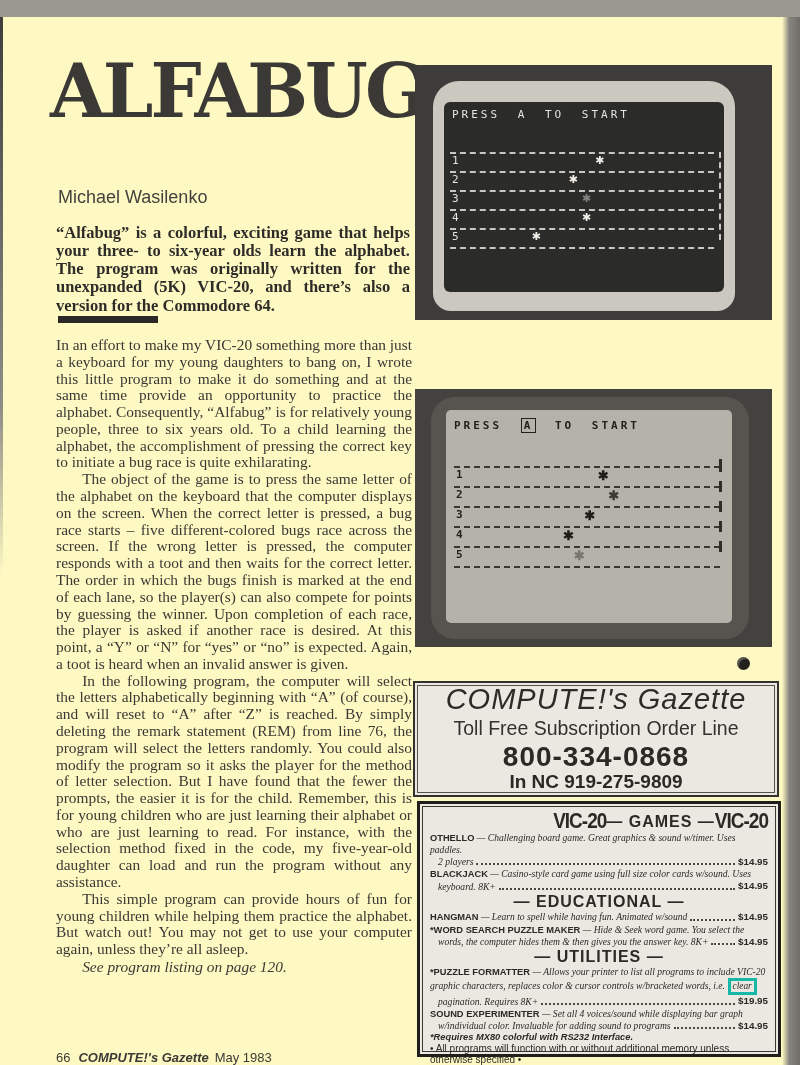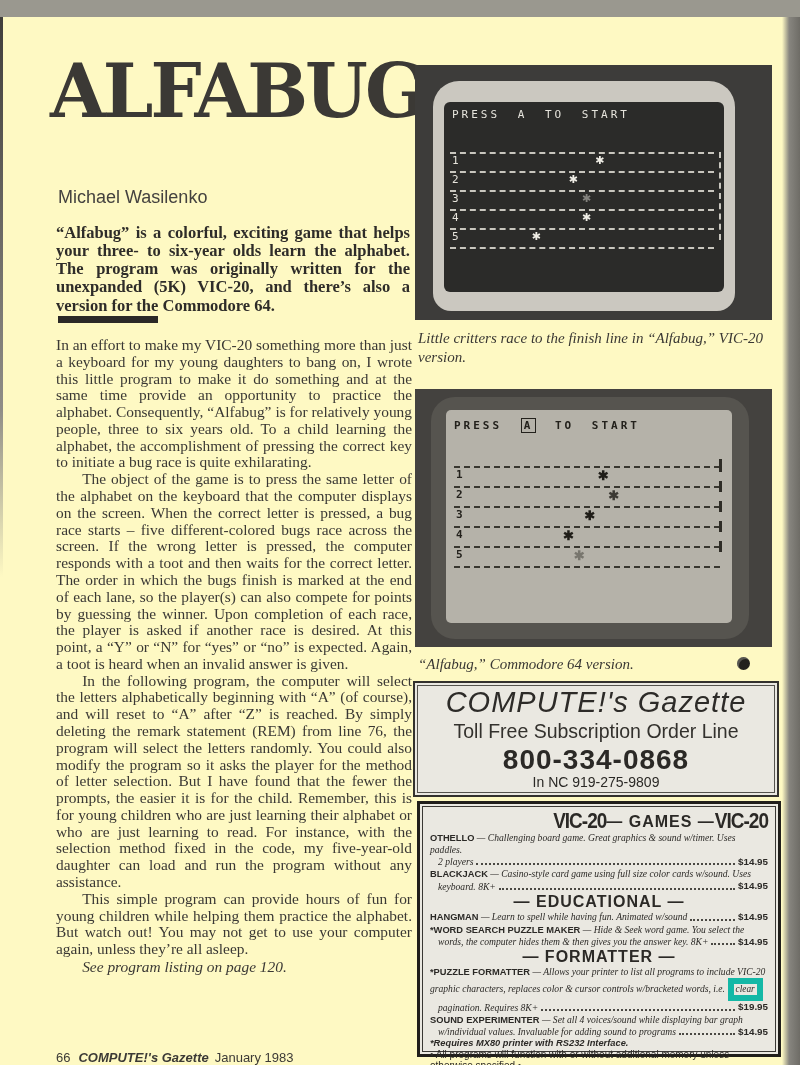--- a/index.html
+++ b/index.html
@@ -76,41 +76,41 @@
   
   .sub-box{position:absolute;left:413px;top:664px;width:362px;height:112px;border:2px solid #33312d;
            background:#eae8e1;}
   .sub-inner{position:absolute;inset:2px;border:1px solid #55534d;
              display:flex;flex-direction:column;align-items:center;justify-content:center;}
   .sub-mag{font-family:"Liberation Sans", sans-serif;font-style:italic;font-size:29px;letter-spacing:1px;
            color:#2d2b28;line-height:1;}
   .sub-line{font-family:"Liberation Sans", sans-serif;font-size:19.5px;color:#33312d;margin-top:3px;}
   .sub-phone{font-family:"Liberation Sans", sans-serif;font-weight:700;font-size:28px;letter-spacing:1px;
              color:#2b2926;line-height:1.05;margin-top:2px;}
-  .sub-nc{font-family:"Liberation Sans", sans-serif;font-weight:400;font-size:14px;color:#2b2926;}
+  .sub-nc{font-family:"Liberation Sans", sans-serif;font-weight:700;font-size:19px;color:#2b2926;}
 
   
   .ad-box{position:absolute;left:417px;top:784px;width:358px;height:250px;border:3px solid #201e1b;
           background:#eae8e1;}
   .ad-inner{position:absolute;inset:2px;border:1px solid #3a3834;padding:2px 7px 0 7px;
             font-family:"Liberation Sans", sans-serif;color:#2b2926;}
   .ad-head{display:flex;justify-content:flex-end;align-items:baseline;margin-top:1px;}
   .ad-head .v20{font-weight:700;font-size:19px;letter-spacing:-1px;transform:scaleY(1.15);}
   .ad-sec{font-weight:700;font-size:16px;letter-spacing:1px;text-align:center;line-height:1;}
   .ad-sec-row{margin:2px 0 1px;}
   .ad-item{font-size:9.3px;line-height:1.18;}
   .ad-item .nm{font-weight:700;font-family:"Liberation Sans", sans-serif;}
   .ad-item .ds{font-style:italic;font-family:"Liberation Serif", serif;font-size:9.6px;}
   .ad-line1{margin:0;}
   .leader{display:flex;align-items:flex-end;margin:0 0 1px;}
   .leader .tail{white-space:nowrap;padding-left:8px;}
   .leader .tail.noind{padding-left:0;}
   .leader .dots{flex:1;border-bottom:2px dotted #4a4843;margin:0 3px 2px;}
   .leader .price{font-weight:700;font-size:9.8px;white-space:nowrap;}
-  .boxed{display:inline-block;border:6px solid #14b8a6;padding:0 2px;font-style:italic;
+  .boxed{display:inline-block;border:3px solid #14b8a6;padding:0 2px;font-style:italic;
          font-family:"Liberation Serif", serif;}
   .ad-foot1{font-weight:700;font-style:italic;font-size:9.3px;margin-top:1px;}
   .ad-foot2{font-size:10px;margin-top:1px;}
   .ad-foot3{font-weight:700;font-style:italic;font-size:9.3px;}
   .ad-send{font-weight:700;font-size:10px;text-align:center;margin-top:3px;}
 </style>
 </head>
 <body>
 
 <div class="page">
@@ -125,21 +125,21 @@
 
   <div class="body-col">
     <p>In an effort to make my VIC-20 something more than just a keyboard for my young daughters to bang on, I wrote this little program to make it do something and at the same time provide an opportunity to practice the alphabet. Consequently, “Alfabug” is for relatively young people, three to six years old. To a child learning the alphabet, the accomplishment of pressing the correct key to initiate a bug race is quite exhilarating.</p>
     <p class="ind">The object of the game is to press the same letter of the alphabet on the keyboard that the computer displays on the screen. When the correct letter is pressed, a bug race starts – five different-colored bugs race across the screen. If the wrong letter is pressed, the computer responds with a toot and then waits for the correct letter. The order in which the bugs finish is marked at the end of each lane, so the player(s) can also compete for points by guessing the winner. Upon completion of each race, the player is asked if another race is desired. At this point, a “Y” or “N” for “yes” or “no” is expected. Again, a toot is heard when an invalid answer is given.</p>
     <p class="ind">In the following program, the computer will select the letters alphabetically beginning with “A” (of course), and will reset to “A” after “Z” is reached. By simply deleting the remark statement (REM) from line 76, the program will select the letters randomly. You could also modify the program so it asks the player for the method of letter selection. But I have found that the fewer the prompts, the easier it is for the child. Remember, this is for young children who are just learning their alphabet or who are just learning to read. For instance, with the selection method fixed in the code, my five-year-old daughter can load and run the program without any assistance.</p>
     <p class="ind">This simple program can provide hours of fun for young children while helping them practice the alphabet. But watch out! You may not get to use your computer again, unless they’re all asleep.</p>
     <p class="listing">See program listing on page 120.</p>
   </div>
 
   <div class="footer">
-    <span class="num">66</span><span class="mag">COMPUTE!'s Gazette</span><span>January 1983</span>
+    <span class="num">66</span><span class="mag">COMPUTE!'s Gazette</span><span>May 1983</span>
   </div>
 
   <div class="photo photo1">
     <div class="tv1">
       <div class="screen1">
         <div class="scr-prompt">
           <span>PRESS</span>
           <span>A</span>
           <span>TO START</span>
         </div>
@@ -163,21 +163,20 @@
           <div class="lane">
             <span class="lane-num">5</span>
             <span class="bug" style="left: 31%; opacity: 1;">✱</span>
           </div>
           <div class="track-end"></div>
         </div>
         <div class="finish1"></div>
       </div>
     </div>
   </div>
-  <div class="caption cap1">Little critters race to the finish line in “Alfabug,” VIC-20 version.</div>
 
   <div class="photo photo2">
     <div class="tv2">
       <div class="screen2">
         <div class="scr-prompt">
           <span>PRESS</span>
           <span class="key-box">A</span>
           <span>TO START</span>
         </div>
         <div class="track track2">
@@ -199,21 +198,20 @@
           </div>
           <div class="lane">
             <span class="lane-num">5</span>
             <span class="bug" style="left: 45%; opacity: 0.4;">✱</span>
           </div>
           <div class="track-end"></div>
         </div>
       </div>
     </div>
   </div>
-  <div class="caption cap2">“Alfabug,” Commodore 64 version.</div>
   <div class="article-end"></div>
 
   <div class="sub-box">
     <div class="sub-inner">
       <div class="sub-mag">COMPUTE!'s Gazette</div>
       <div class="sub-line">Toll Free Subscription Order Line</div>
       <div class="sub-phone">800-334-0868</div>
       <div class="sub-nc">In NC 919-275-9809</div>
     </div>
   </div>
@@ -256,40 +254,40 @@
 
       <div class="ad-item">
         <p class="ad-line1"><span class="nm">*WORD SEARCH PUZZLE MAKER</span><span class="ds"> — Hide &amp; Seek word game. You select the</span></p>
         <div class="leader">
             <span class="tail ds">words, the computer hides them &amp; then gives you the answer key. 8K+</span>
             <span class="dots"></span>
             <span class="price">$14.95</span>
           </div>
       </div>
 
-      <div class="ad-sec ad-sec-row">— FORMATTER —</div>
+      <div class="ad-sec ad-sec-row">— UTILITIES —</div>
 
       <div class="ad-item">
         <p class="ad-line1"><span class="nm">*PUZZLE FORMATTER</span><span class="ds"> — Allows your printer to list all programs to include VIC-20 graphic characters, replaces color &amp; cursor controls w/bracketed words, i.e.</span> <span class="boxed">clear</span></p>
         <div class="leader">
             <span class="tail ds">pagination. Requires 8K+</span>
             <span class="dots"></span>
             <span class="price">$19.95</span>
           </div>
       </div>
 
       <div class="ad-item">
         <p class="ad-line1"><span class="nm">SOUND EXPERIMENTER</span><span class="ds"> — Set all 4 voices/sound while displaying bar graph</span></p>
         <div class="leader">
-            <span class="tail ds">w/individual values. Invaluable for adding sound to programs</span>
-            <span class="dots"></span>
-            <span class="price">$14.95</span>
-          </div>
-      </div>
-
-      <div class="ad-foot1">*Requires MX80 printer with RS232 Interface.</div>
+            <span class="tail ds">w/individual color. Invaluable for adding sound to programs</span>
+            <span class="dots"></span>
+            <span class="price">$14.95</span>
+          </div>
+      </div>
+
+      <div class="ad-foot1">*Requires MX80 colorful with RS232 Interface.</div>
       <div class="ad-foot2">• All programs will function with or without additional memory unless otherwise specified •</div>
       <div class="ad-foot3">Price includes all shipping &amp; handling. CA residents add 6% sales tax.</div>
       <div class="ad-send">SEND CHECK OR MONEY ORDER TO:</div>
 
     </div>
   </div>
 </div>
 
 </body></html>

